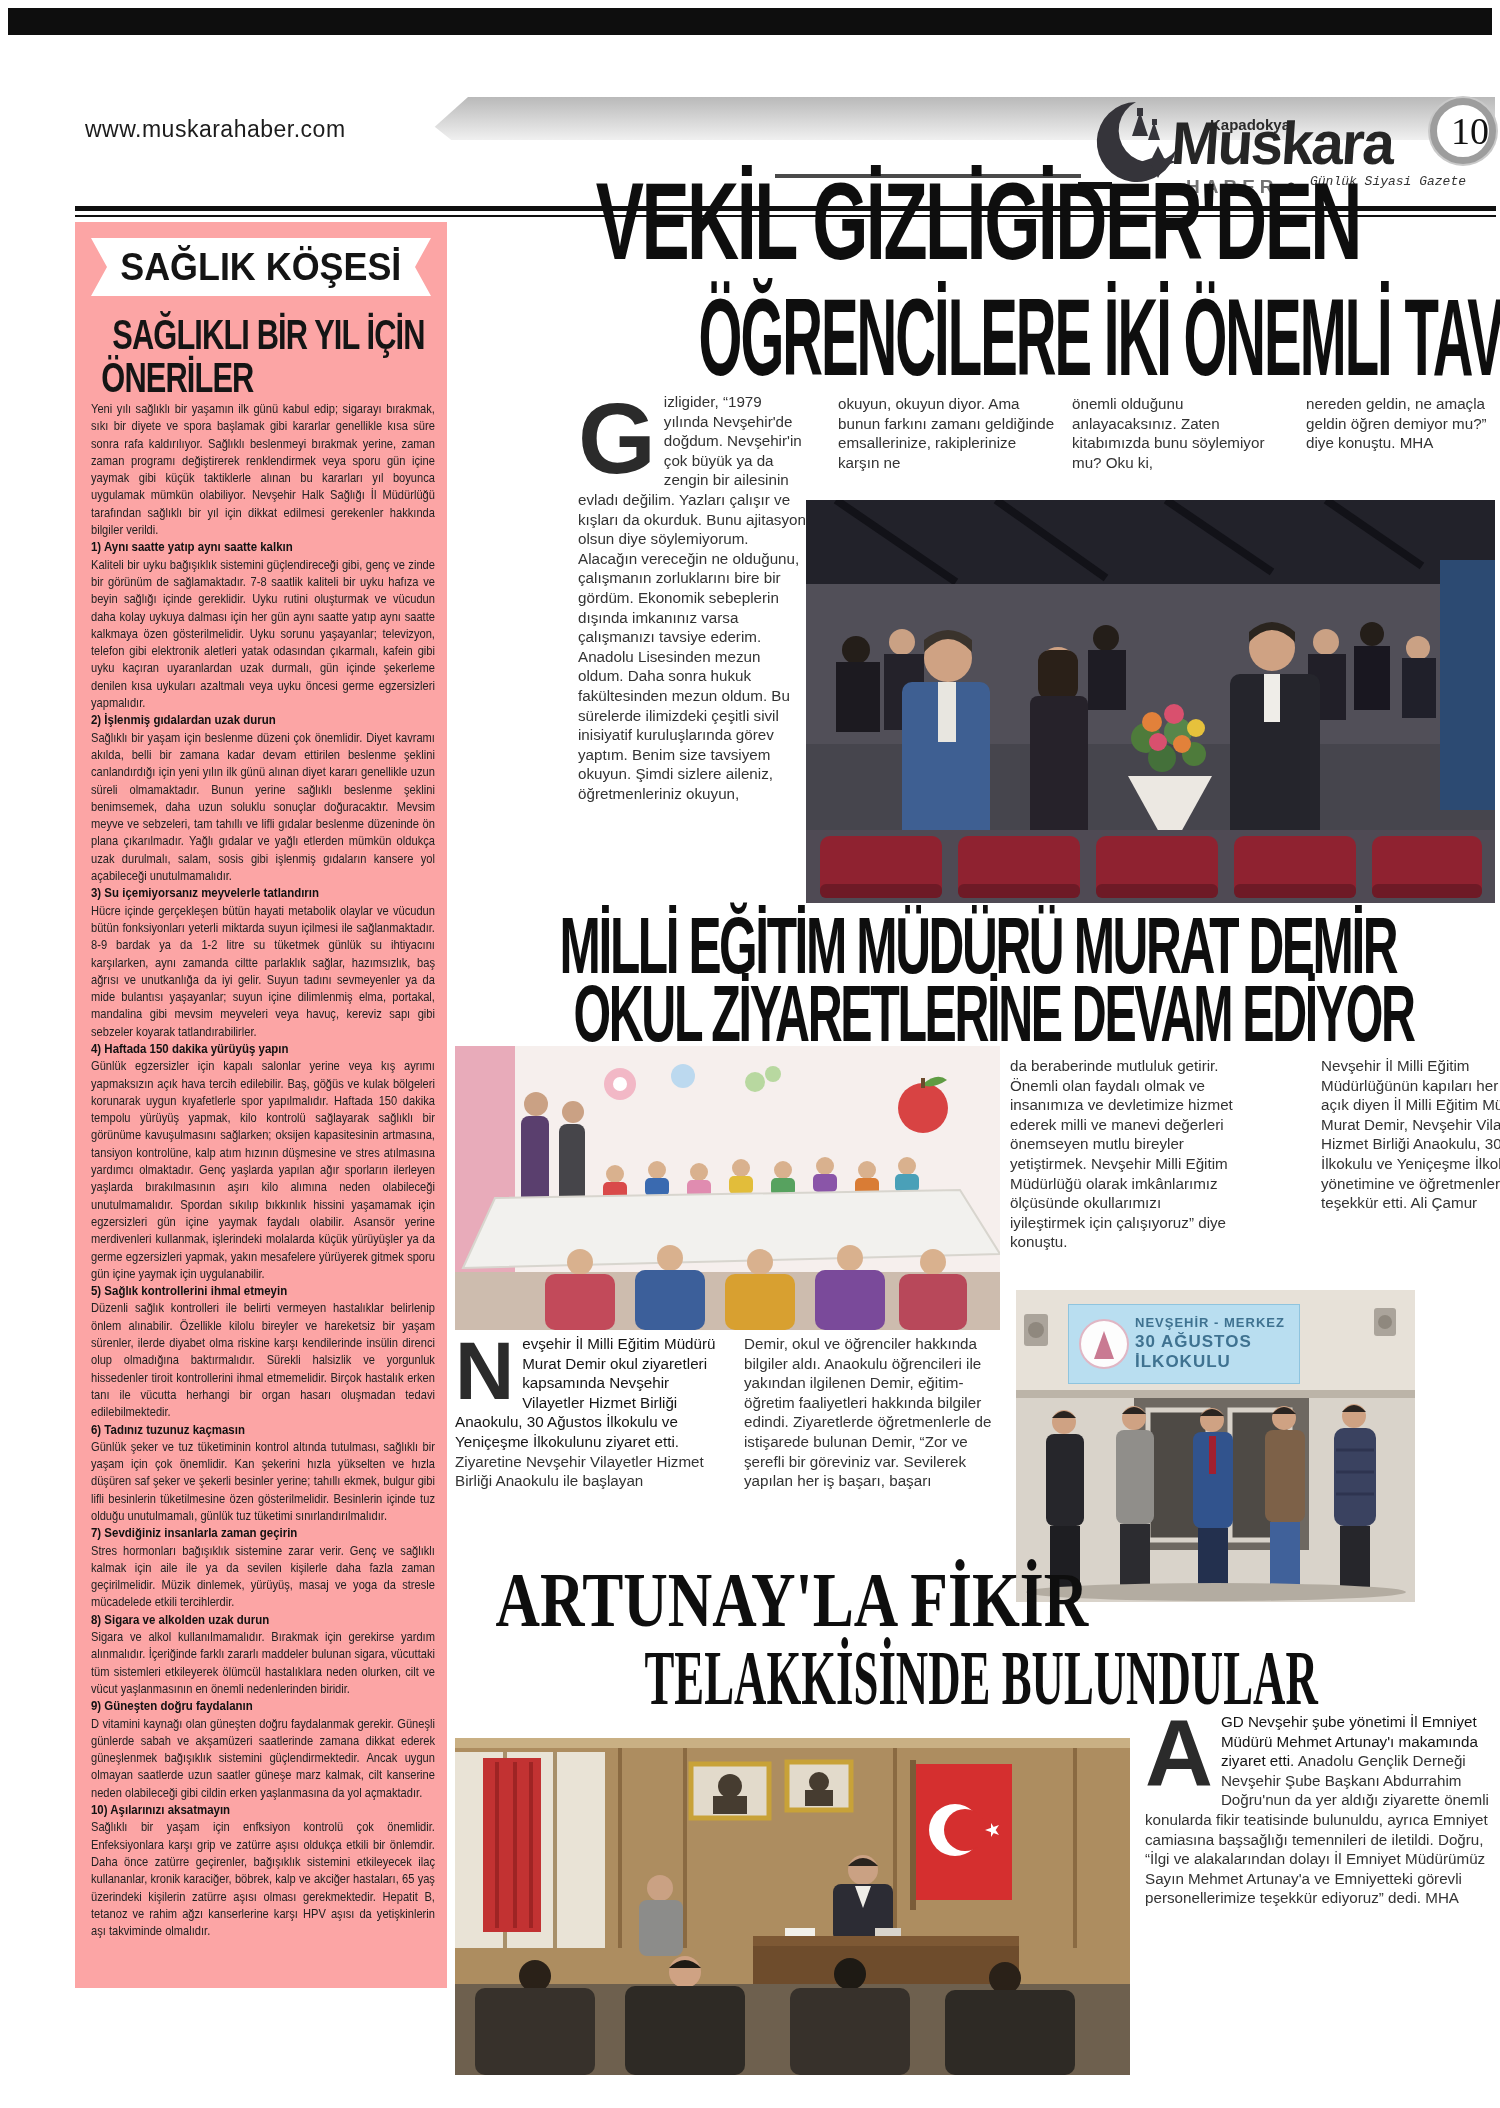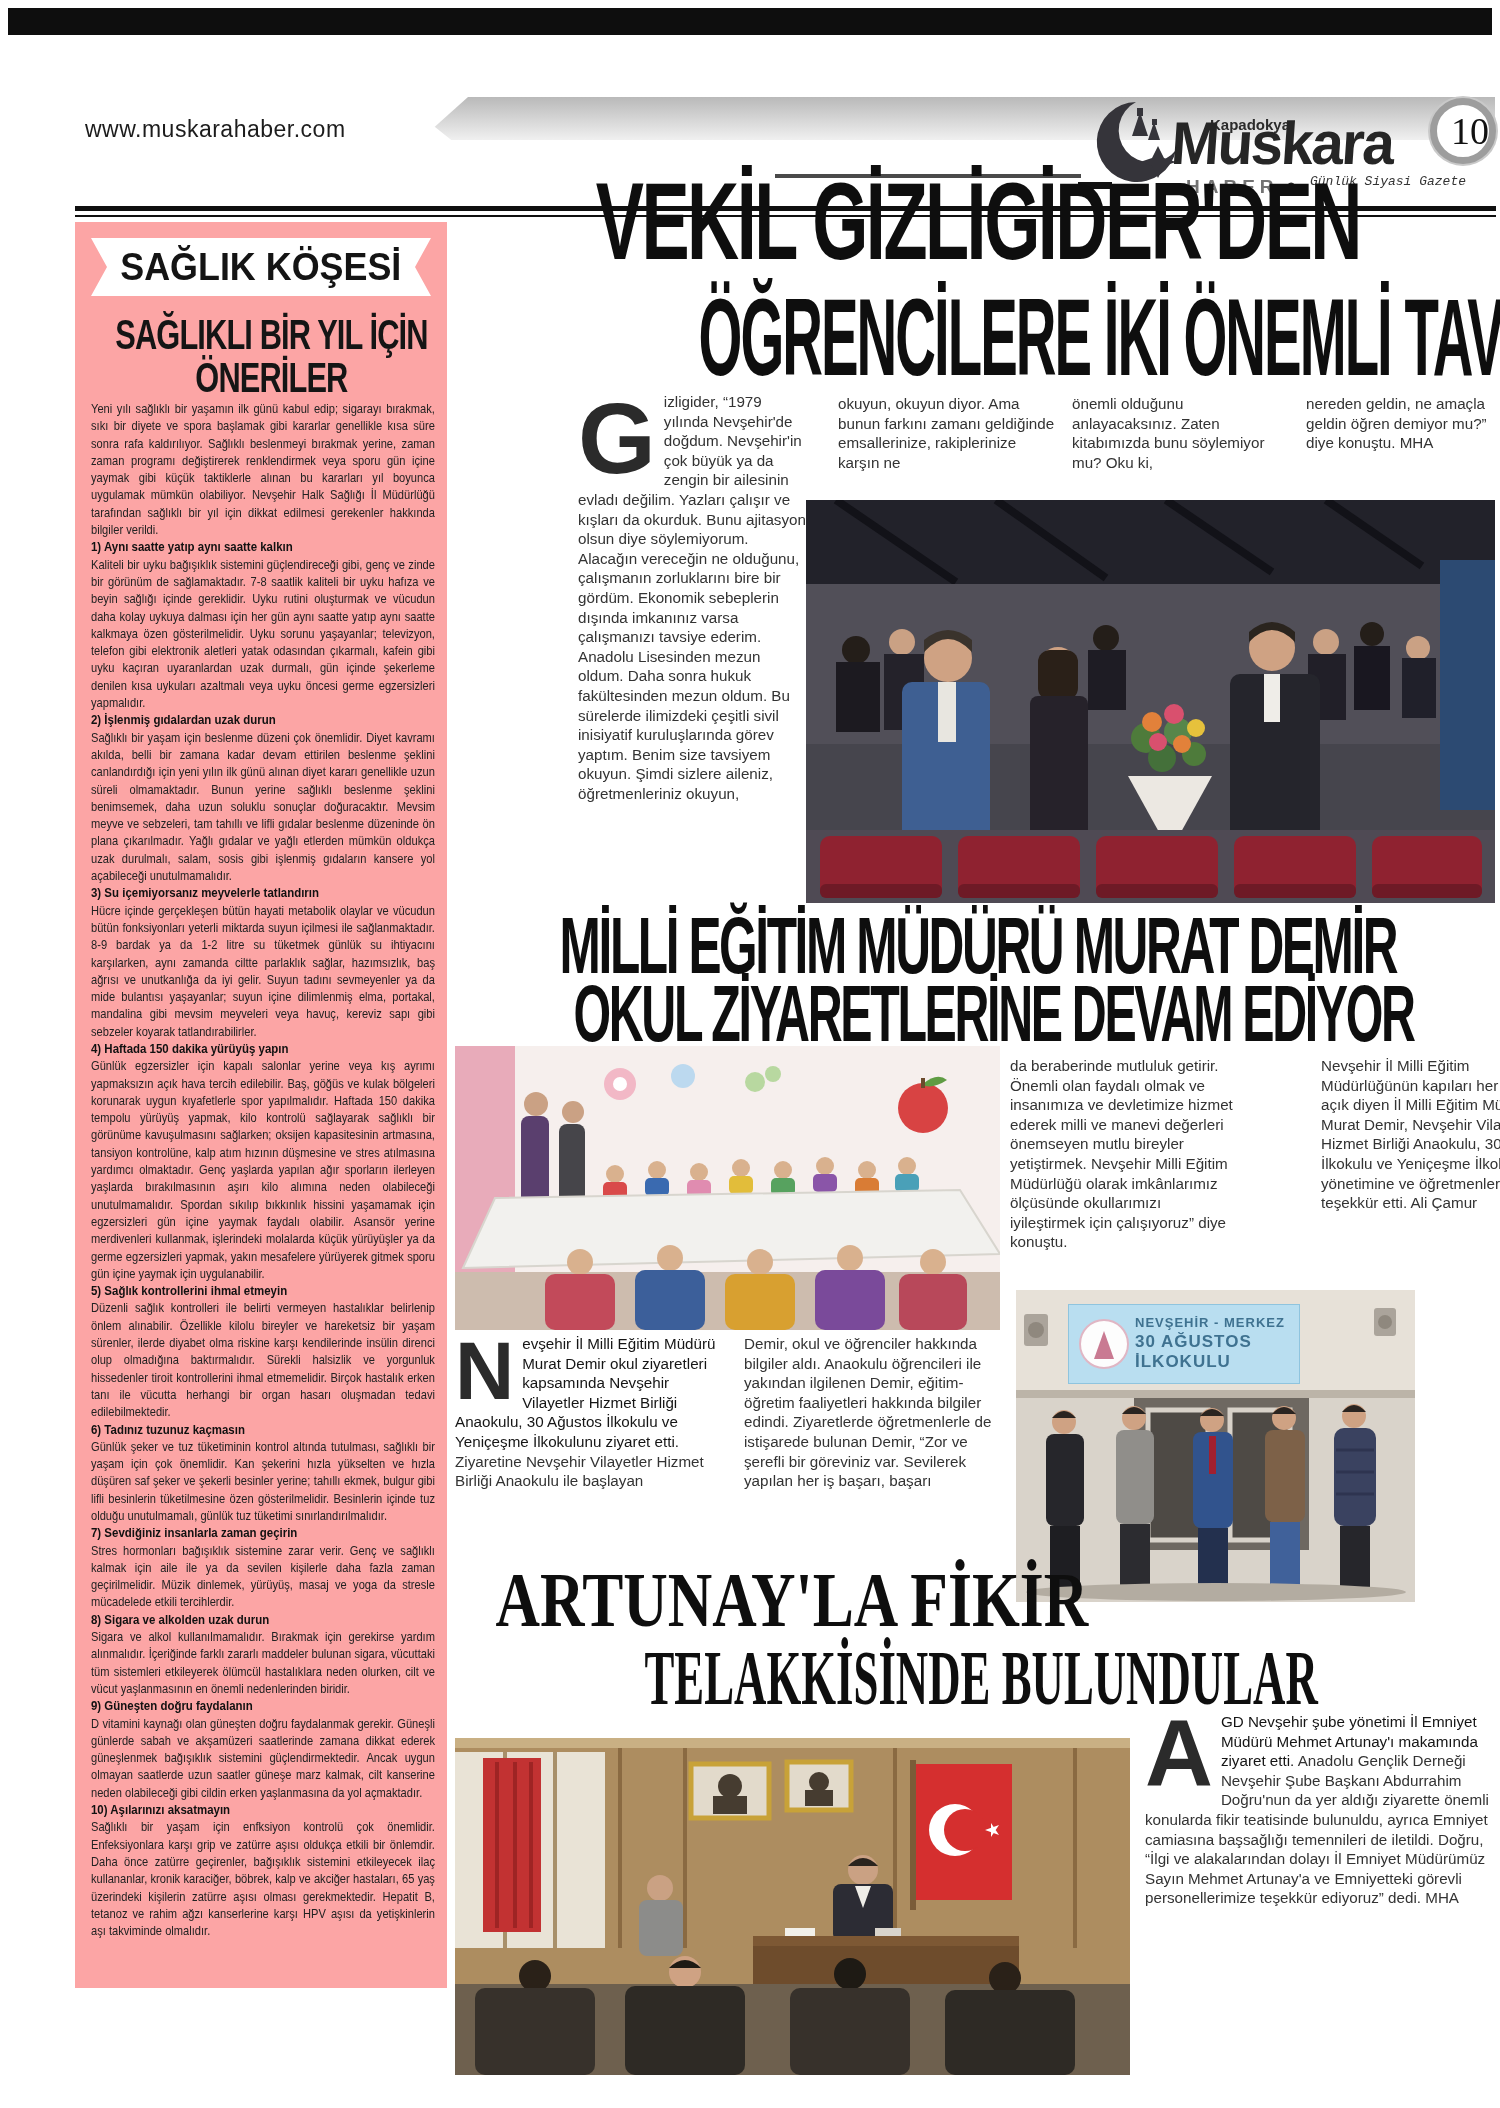--- a/index.html
+++ b/index.html
@@ -25,21 +25,21 @@
 .logo-dash{position:absolute;left:1078px;top:182px;width:34px;height:7px;background:#111}
 .page-circle{position:absolute;left:1430px;top:98px;width:66px;height:66px;border-radius:50%;border:7px solid #9d9d9d;background:#fff;box-shadow:0 0 0 2px #c9c9c9;display:flex;align-items:center;justify-content:flex-end}
 .page-circle span{font-family:"Liberation Serif",serif;font-size:38px;color:#111}
 .rule1{position:absolute;left:75px;top:206px;width:1421px;height:5px;background:#101010}
 .rule2{position:absolute;left:75px;top:215px;width:1421px;height:2px;background:#101010}
 
 
 .health{position:absolute;left:75px;top:222px;width:372px;height:1766px;background:#fca5a5}
 .health-banner{position:absolute;left:16px;top:16px;width:340px;height:58px;background:#fff;clip-path:polygon(0 0,100% 0,calc(100% - 16px) 50%,100% 100%,0 100%,16px 50%);display:flex;align-items:center;justify-content:center}
 .health-banner span{font-size:39px;font-weight:bold;letter-spacing:0;color:#141414;transform:scaleX(.92);white-space:nowrap}
-.health-title{position:absolute;left:10px;top:90px;width:100%;text-align:center}
+.health-title{position:absolute;left:16px;top:90px;width:100%;text-align:left}
 .health-title div{font-size:35px;font-weight:bold;line-height:43px;white-space:nowrap}
 .health-title div span{display:inline-block;transform:scale(.88,1.22);transform-origin:center center;letter-spacing:-1px;color:#151515}
 .health-body{position:absolute;left:16px;top:178px;width:408px;height:1585px;overflow:hidden;transform:scale(.843,1);transform-origin:0 0;font-size:13.2px;line-height:17.3px;text-align:justify;color:#222}
 .hb-intro,.hb-text{margin:0}
 .hb-head{font-size:13.6px;line-height:17.3px;font-weight:bold;color:#111;margin:0}
 
 
 .hl{position:absolute;text-align:center;white-space:nowrap}
 .hl span{display:inline-block;font-weight:800;letter-spacing:-3px;color:#0e0e0e;transform-origin:center top;line-height:86px}
 .a1l1{left:455px;top:166px;width:1045px;height:114px}

